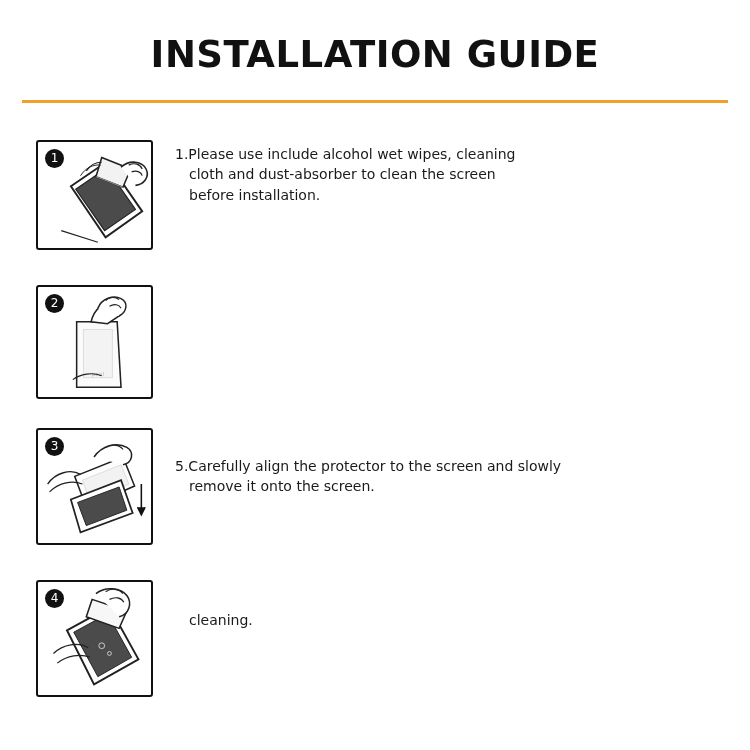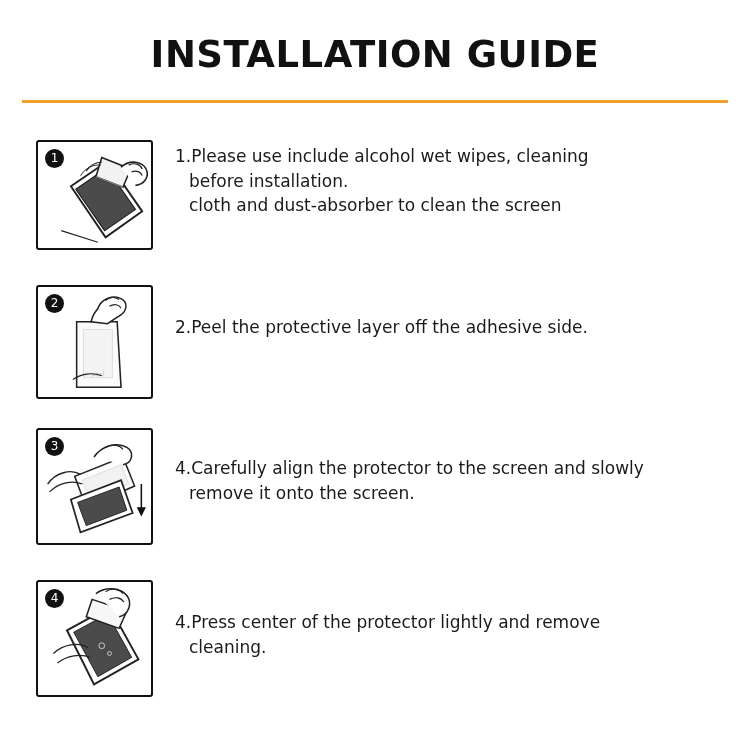--- a/index.html
+++ b/index.html
@@ -91,21 +91,21 @@
     color: #fff;
     font-size: 12px;
     line-height: 19px;
     text-align: center;
     font-family: "DejaVu Sans", sans-serif;
     z-index: 5;
   }
 
   .text {
     margin-left: 22px;
-    font-size: 17px;
+    font-size: 14px;
     line-height: 1.45;
     color: #1a1a1a;
     max-width: 545px;
     padding-top: 4px;
   }
 
   .step-2 .text { padding-top: 30px; }
   .step-3 .text { padding-top: 28px; }
   .step-4 .text { padding-top: 30px; }
 
@@ -150,22 +150,22 @@
 
             <path d="M50 30 C54 24, 60 21, 66 21" stroke="#222" stroke-width="1.2"></path>
             <path d="M44 35 C49 27, 57 23, 65 24" stroke="#222" stroke-width="1"></path>
 
             <path d="M24 92 L62 104" stroke="#222" stroke-width="1.2"></path>
           </g>
         </svg>
       </div>
       <div class="text">
         <span>1.Please use include alcohol wet wipes, cleaning</span>
+        <span class="indent">cloth and dust-absorber to clean the screen</span>
         <span class="indent">before installation.</span>
-        <span class="indent">cloth and dust-absorber to clean the screen</span>
       </div>
     </div>
 
     <div class="step step-2">
       <div class="illus">
         <div class="badge">2</div>
         <svg class="art" viewBox="0 0 117 114">
           <g fill="none" stroke="#222" stroke-width="1.6">
 
             <path d="M40 36 L82 36 L86 104 L40 104 Z" fill="#fbfbfb" stroke="#222" stroke-width="1.6"></path>
@@ -175,23 +175,20 @@
             <path d="M55 36 C58 22, 70 14, 80 14 C88 14, 90 22, 84 30 L72 38 Z" fill="#ffffff" stroke="#222" stroke-width="1.6"></path>
 
             <path d="M62 22 C66 12, 78 8, 86 12 C94 16, 92 26, 84 30" fill="#ffffff" stroke="#222" stroke-width="1.6"></path>
             <path d="M70 14 C74 10, 80 10, 84 13" stroke="#222" stroke-width="1.2"></path>
             <path d="M74 20 C79 17, 84 18, 86 22" stroke="#222" stroke-width="1.2"></path>
 
             <path d="M36 96 C44 90, 56 88, 66 92" stroke="#222" stroke-width="1.2"></path>
           </g>
         </svg>
       </div>
-      <div class="text">
-        <span>2.Peel the protective layer off the adhesive side.</span>
-      </div>
     </div>
 
     <div class="step step-3">
       <div class="illus">
         <div class="badge">3</div>
         <svg class="art" viewBox="0 0 117 117">
           <g fill="none" stroke="#222" stroke-width="1.6">
 
             <path d="M38 48 L88 28 L100 58 L50 80 Z" fill="#fdfdfd" stroke="#222" stroke-width="1.6"></path>
             <path d="M46 52 L86 36 L94 56 L54 74 Z" fill="#f2f2f2" stroke="#dcdcdc" stroke-width="1"></path>
@@ -204,21 +201,21 @@
 
             <path d="M58 28 C66 16, 82 12, 92 18 C100 23, 98 34, 88 36" fill="#ffffff" stroke="#222" stroke-width="1.6"></path>
             <path d="M70 18 C76 14, 84 15, 88 20" stroke="#222" stroke-width="1.2"></path>
 
             <path d="M107 56 L107 86" stroke="#111" stroke-width="1.6"></path>
             <path d="M103 80 L107 88 L111 80" fill="#111" stroke="#111" stroke-width="1.4"></path>
           </g>
         </svg>
       </div>
       <div class="text">
-        <span>4.Carefully align the protector to  the screen and slowly</span>
+        <span>5.Carefully align the protector to  the screen and slowly</span>
         <span class="indent">remove it onto the screen.</span>
       </div>
     </div>
 
     <div class="step step-4">
       <div class="illus">
         <div class="badge">4</div>
         <svg class="art" viewBox="0 0 117 117">
           <g fill="none" stroke="#222" stroke-width="1.6">
 
@@ -233,19 +230,18 @@
 
             <path d="M16 74 C26 64, 42 62, 52 68" stroke="#222" stroke-width="1.3"></path>
             <path d="M20 84 C30 76, 44 74, 54 78" stroke="#222" stroke-width="1.1"></path>
 
             <circle cx="66" cy="66" r="3" stroke="#ccc" stroke-width="1"></circle>
             <circle cx="74" cy="74" r="2" stroke="#ccc" stroke-width="1"></circle>
           </g>
         </svg>
       </div>
       <div class="text">
-        <span>4.Press center of the protector lightly and remove</span>
         <span class="indent">cleaning.</span>
       </div>
     </div>
 
   </div>
 </div>
 
 </body></html>

